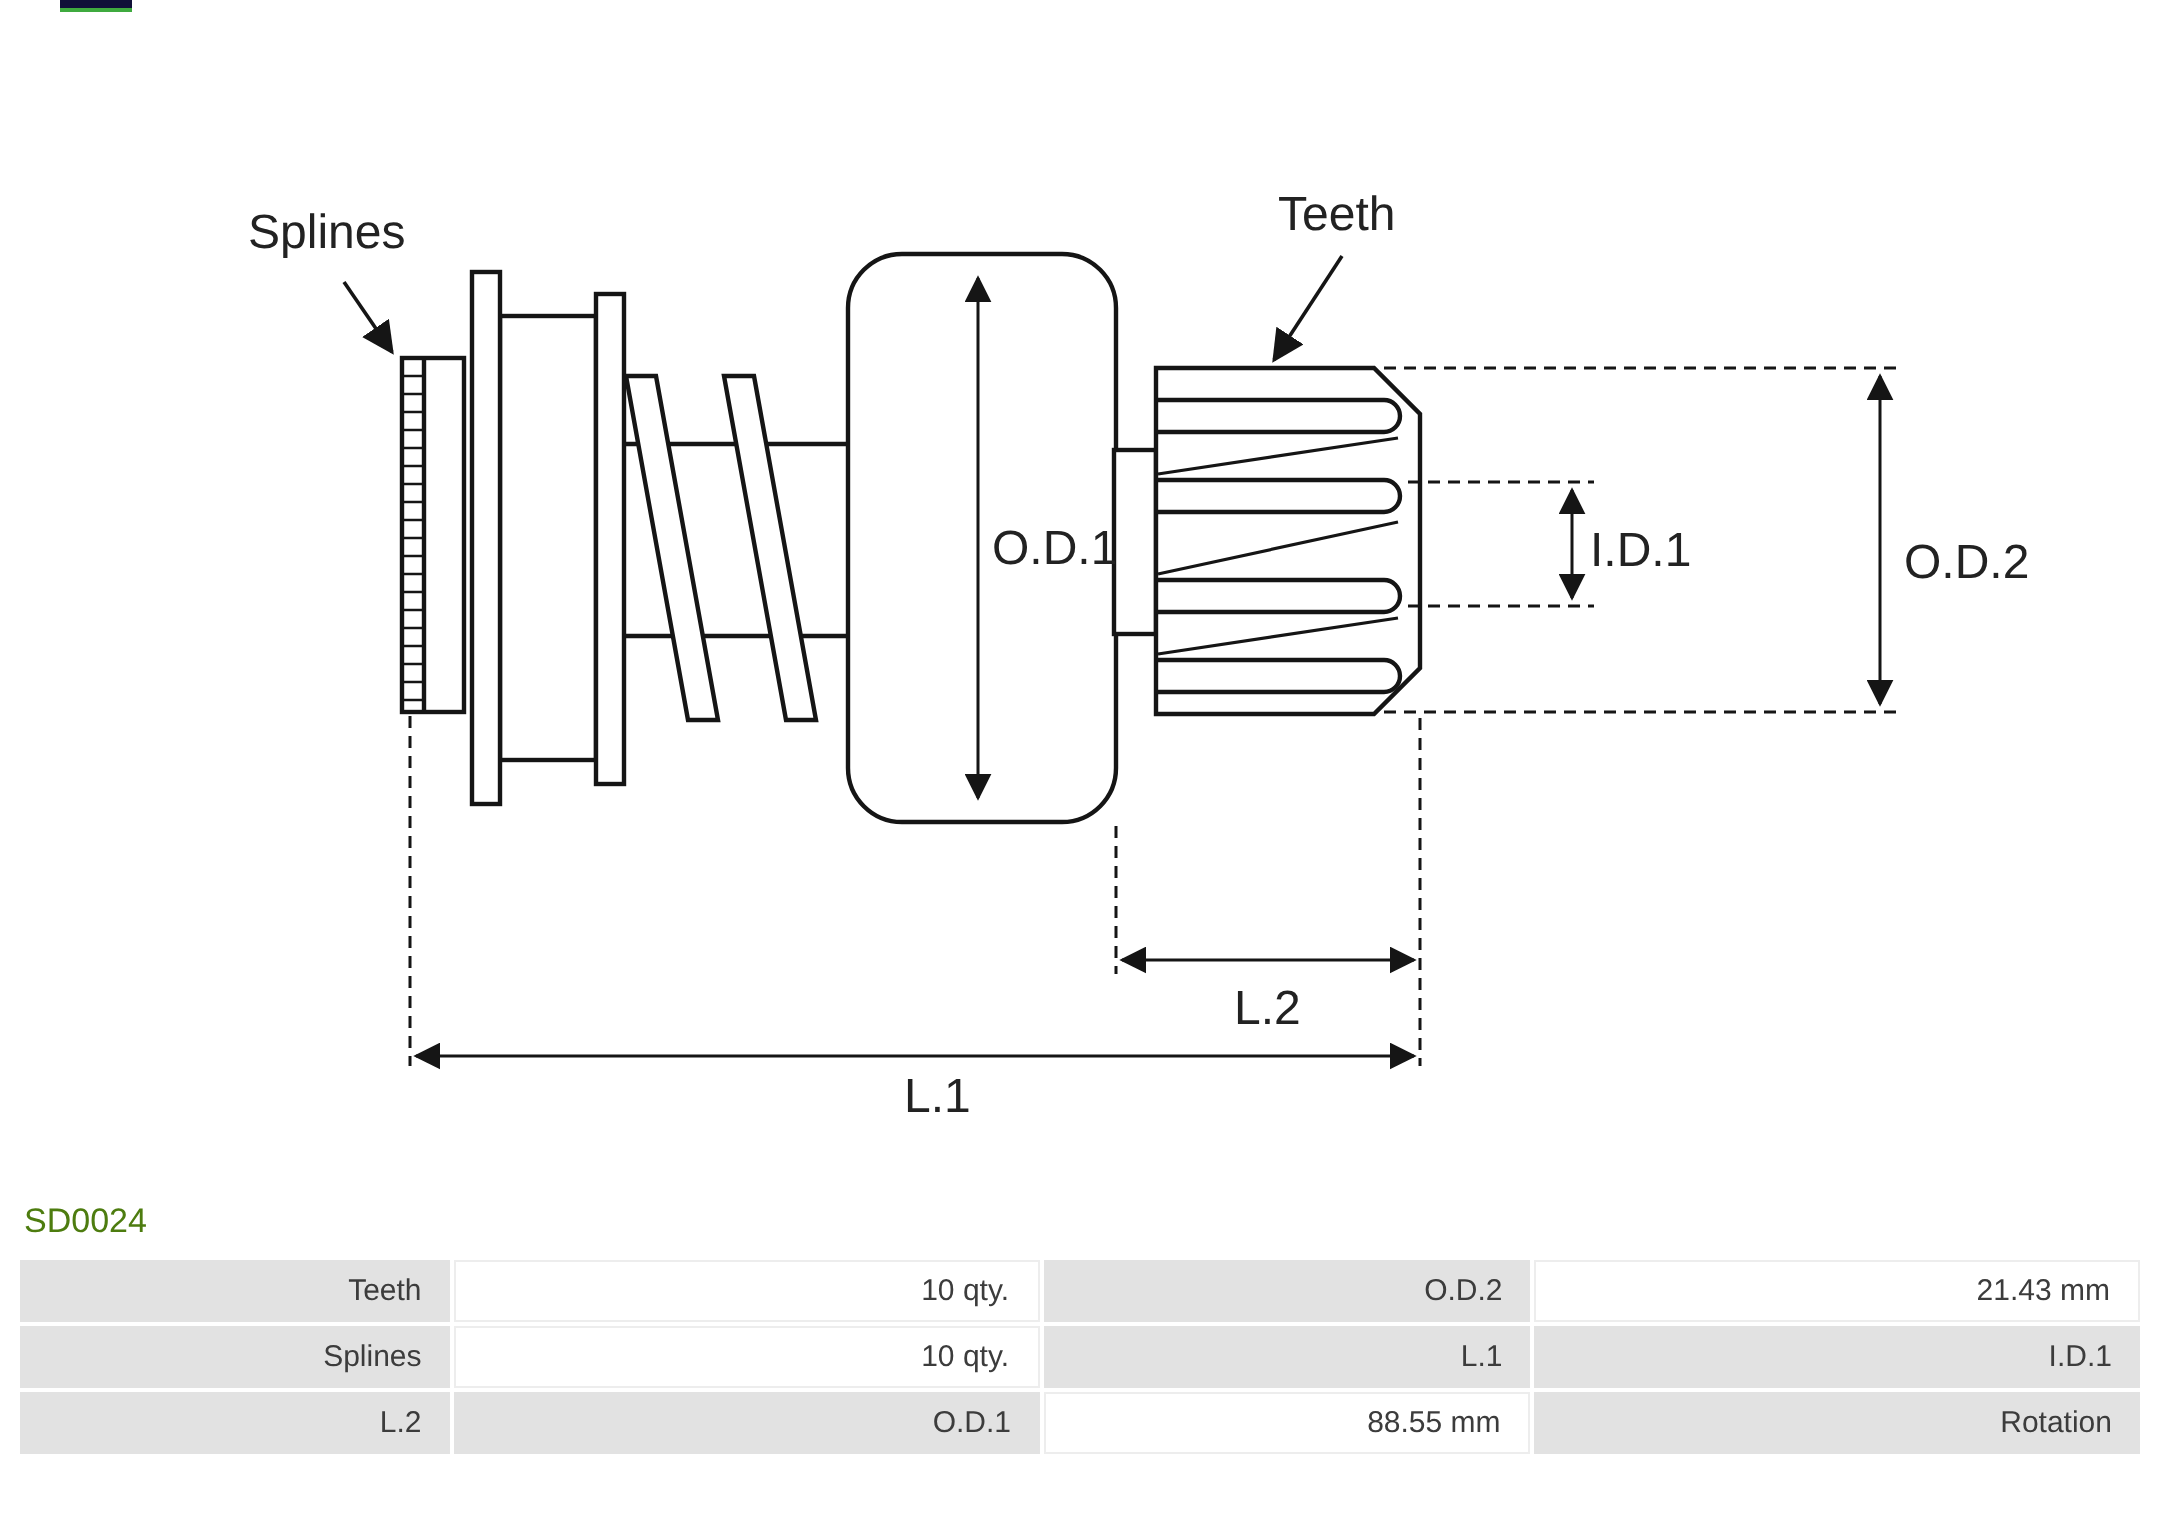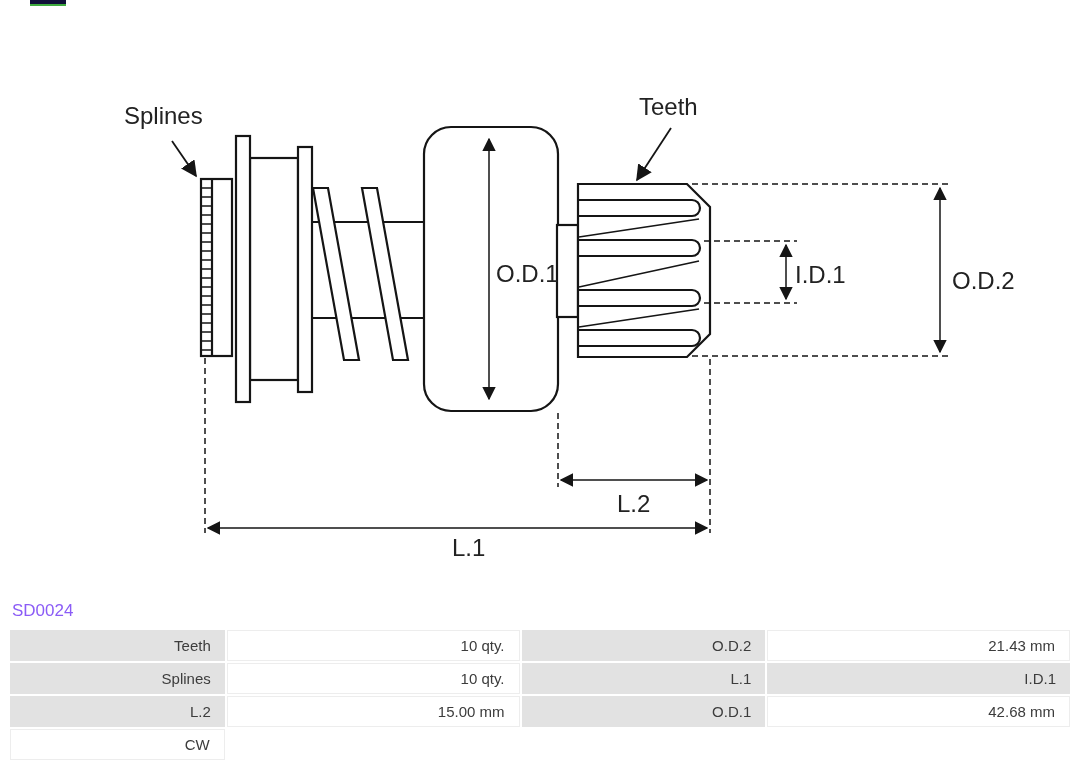--- a/index.html
+++ b/index.html
@@ -16,21 +16,21 @@
     border-bottom: 2px solid #3faa3f;
     cursor: pointer;
   }
   .drawing { width: 1080px; height: 585px; }
   svg text {
     font-family: "Liberation Sans", sans-serif;
     font-size: 24px; fill: #222222; stroke: none;
   }
   .part-number {
     margin: 16px 0 9px 12px;
-    color: #8b5cf6; font-size: 17px; font-weight: 400;
+    color: #4d7c0f; font-size: 17px; font-weight: 400;
   }
   .spec-table {
     width: 1060px; margin: 0 10px;
     display: grid;
     grid-template-columns: 215fr 293fr 244fr 303fr;
     grid-auto-rows: 31px;
     gap: 2px;
     background: #ffffff;
   }
   .cell {
@@ -141,20 +141,19 @@
     <div class="cell val">10 qty.</div>
     <div class="cell lab">O.D.2</div>
     <div class="cell val">21.43 mm</div>
 
     <div class="cell lab">Splines</div>
     <div class="cell val">10 qty.</div>
     <div class="cell lab">L.1</div>
 
     <div class="cell lab">I.D.1</div>
     <div class="cell lab">L.2</div>
-    <div class="cell val">15.00 mm</div>
 
     <div class="cell lab">O.D.1</div>
-    <div class="cell val">42.68 mm</div>
-    <div class="cell val">CW</div>
+    <div class="cell val">88.55 mm</div>
+    <div class="cell lab">Rotation</div>
   </div>
 
 </div>
 
 </body></html>

